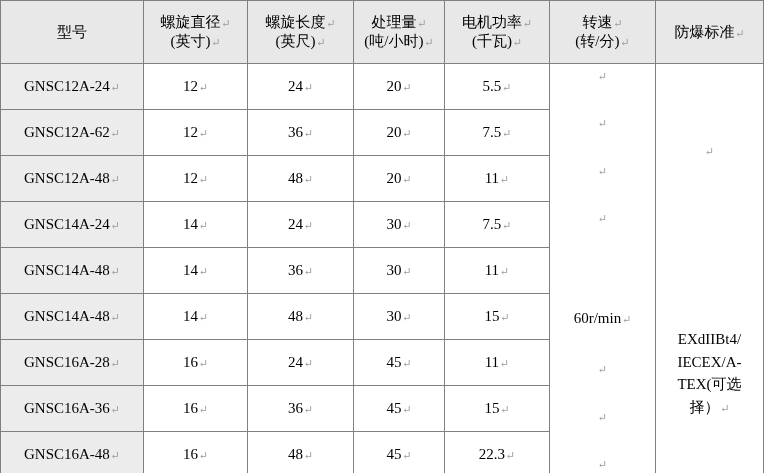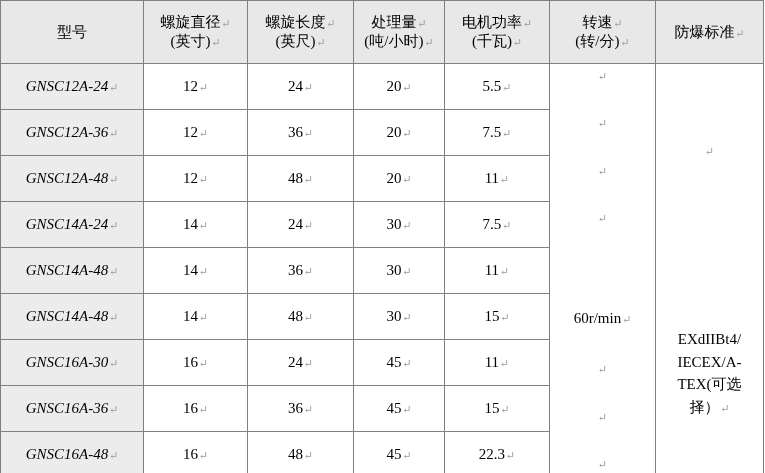--- a/index.html
+++ b/index.html
@@ -43,21 +43,20 @@
     color: #9a9a9a;
     vertical-align: baseline;
     padding-left: 1px;
   }
   td.model {
     background: #ececec;
     text-align: left;
     padding-left: 9px;
     font-size: 15px;
     height: 45px;
-    font-style: italic;
   }
   td.num {
     background: #ffffff;
     font-size: 15px;
   }
   td.span-cell {
     background: #ffffff;
     font-size: 15px;
   }
   td.speed-cell {
@@ -172,21 +171,21 @@
         <div class="ex-inner ex-block">
           <div>EXdIIBt4/</div>
           <div>IECEX/A-</div>
           <div>TEX(可选</div>
           <div><span>择）</span><span class="pilcrow">↵</span></div>
         </div>
       </td>
     </tr>
 
     <tr>
-      <td class="model"><span>GNSC12A-36</span><span class="pilcrow">↵</span></td>
+      <td class="model"><span>GNSC12A-62</span><span class="pilcrow">↵</span></td>
       <td class="num"><span>12</span><span class="pilcrow">↵</span></td>
       <td class="num"><span>36</span><span class="pilcrow">↵</span></td>
       <td class="num"><span>20</span><span class="pilcrow">↵</span></td>
       <td class="num"><span>7.5</span><span class="pilcrow">↵</span></td>
     </tr>
 
     <tr>
       <td class="model"><span>GNSC12A-48</span><span class="pilcrow">↵</span></td>
       <td class="num"><span>12</span><span class="pilcrow">↵</span></td>
       <td class="num"><span>48</span><span class="pilcrow">↵</span></td>
@@ -212,21 +211,21 @@
 
     <tr>
       <td class="model"><span>GNSC14A-48</span><span class="pilcrow">↵</span></td>
       <td class="num"><span>14</span><span class="pilcrow">↵</span></td>
       <td class="num"><span>48</span><span class="pilcrow">↵</span></td>
       <td class="num"><span>30</span><span class="pilcrow">↵</span></td>
       <td class="num"><span>15</span><span class="pilcrow">↵</span></td>
     </tr>
 
     <tr>
-      <td class="model"><span>GNSC16A-30</span><span class="pilcrow">↵</span></td>
+      <td class="model"><span>GNSC16A-28</span><span class="pilcrow">↵</span></td>
       <td class="num"><span>16</span><span class="pilcrow">↵</span></td>
       <td class="num"><span>24</span><span class="pilcrow">↵</span></td>
       <td class="num"><span>45</span><span class="pilcrow">↵</span></td>
       <td class="num"><span>11</span><span class="pilcrow">↵</span></td>
     </tr>
 
     <tr>
       <td class="model"><span>GNSC16A-36</span><span class="pilcrow">↵</span></td>
       <td class="num"><span>16</span><span class="pilcrow">↵</span></td>
       <td class="num"><span>36</span><span class="pilcrow">↵</span></td>

